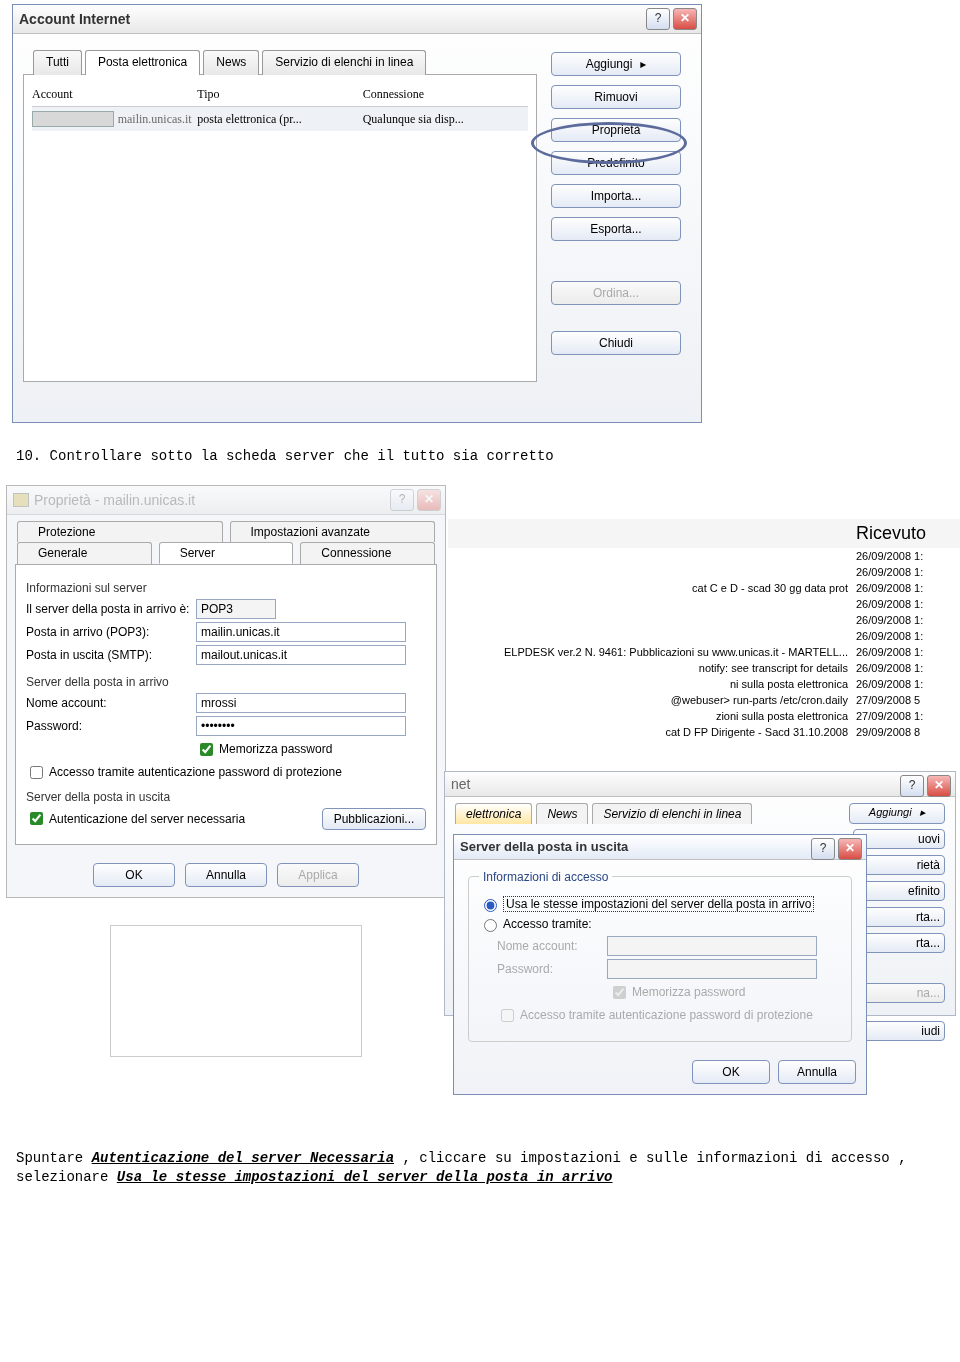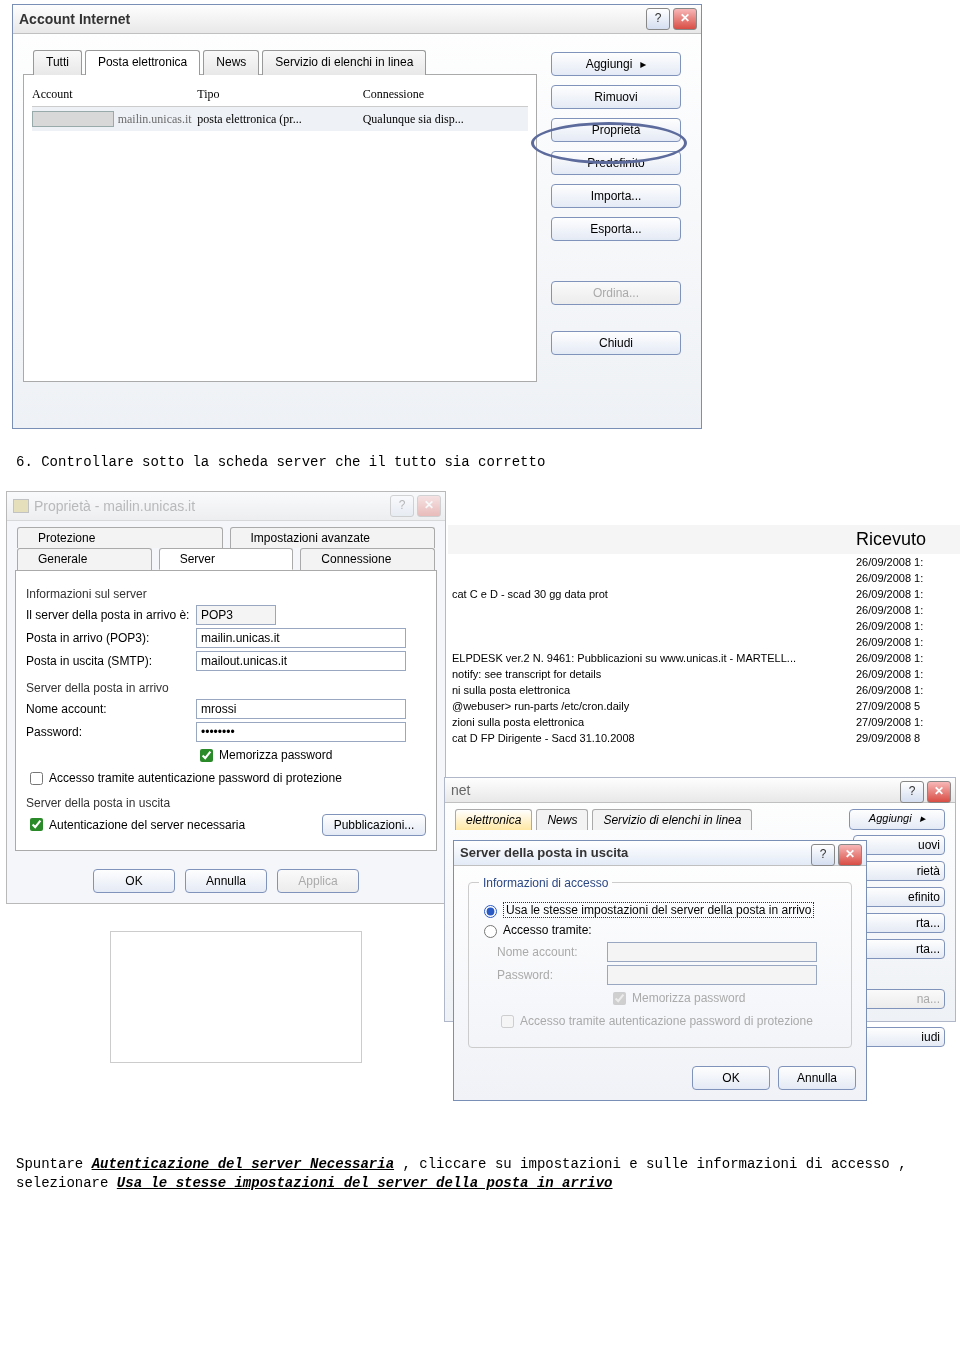--- a/index.html
+++ b/index.html
@@ -37,21 +37,21 @@
 .frow { display:flex; align-items:center; margin:3px 0; }
 .frow label { width:170px; font-size:12px; }
 .frow input[type=text], .frow input[type=password]{ font-size:12px; padding:2px 4px; border:1px solid #9aa7c0; width:200px; }
 .checkrow { display:flex; align-items:center; margin:4px 0; font-size:12px; }
 .checkrow input { margin-right:6px; accent-color:#2a8a2a; }
 .props-footer { display:flex; justify-content:center; gap:10px; padding:10px; }
 .emails-bg { position:absolute; right:0; top:34px; width:512px; font-size:12px; }
 .emails-bg .hdr { display:flex; background:#f5f5f5; padding:4px; font-size:18px; }
 .emails-bg .hdr span:first-child { flex:1; }
 .emails-bg .row { display:flex; padding:2px 4px; font-size:11px; }
-.emails-bg .row span:first-child{ flex:1; white-space:nowrap; overflow:hidden; text-overflow:ellipsis; padding-right:8px;}
+.emails-bg .row span:first-child{ flex:1; white-space:nowrap; overflow:hidden; text-overflow:ellipsis; padding-right:8px;text-align:right;}
 .emails-bg .row span:last-child{ width:100px; }
 .second-accounts { position:absolute; left:444px; top:286px; width:510px; border:1px solid #b0b7c8; background:linear-gradient(to bottom,#fff,#eef1f5); }
 .second-accounts .sa-body { padding:6px 10px 12px; position:relative; min-height:200px; }
 .second-accounts .sa-tabs { display:flex; gap:4px; font-size:12px;font-style:italic; }
 .second-accounts .sa-tabs .st { border:1px solid #aaa; border-bottom:none; padding:3px 10px; background:#f3f3f3; border-radius:3px 3px 0 0; }
 .second-accounts .sa-tabs .st.active { background:linear-gradient(to bottom,#fff,#ffe7a3); }
 .second-accounts .sa-btns { position:absolute; right:10px; top:0px; width:92px; display:flex; flex-direction:column; gap:6px; font-size:11px; }
 .outgoing-dialog { position:absolute; left:453px; top:349px; width:412px; border:1px solid #7a8fb6; background:linear-gradient(to bottom,#fff,#f0f2f7); z-index:10; }
 .outgoing-dialog .body { padding:10px 12px; font-size:12px; }
 .outgoing-dialog fieldset { border:1px solid #ccc; border-radius:4px; padding:8px 10px 12px; }
@@ -67,21 +67,21 @@
 <body>
 
 <div class="dialog" style="width:688px; margin:4px 0 0 12px;">
   <div class="titlebar">
     <span class="title">Account Internet</span>
     <div class="winbtns">
       <div class="help-btn">?</div>
       <div class="close-btn">✕</div>
     </div>
   </div>
-  <div style="padding:10px 10px 14px; position:relative; min-height:370px;">
+  <div style="padding:10px 10px 8px; position:relative; min-height:370px;">
     <div class="tabrow">
       <div class="tab">Tutti</div>
       <div class="tab active">Posta elettronica</div>
       <div class="tab">News</div>
       <div class="tab">Servizio di elenchi in linea</div>
     </div>
     <div style="border:1px solid #aaa; background:#fff; padding:8px; margin-right:154px; min-height:290px;font-family:Liberation Serif, serif;">
       <div class="listhdr">
         <span>Account</span>
         <span>Tipo</span>
@@ -105,21 +105,21 @@
       <div class="xpbtn">Esporta...</div>
       <div style="height:22px"></div>
       <div class="xpbtn disabled">Ordina...</div>
       <div style="height:8px"></div>
       <div class="xpbtn">Chiudi</div>
     </div>
     <div class="circle-overlay" style="top:88px;"></div>
   </div>
 </div>
 
-<div class="doc-text">6. Controllare sotto la scheda server che il tutto sia corretto</div>
+<div class="doc-text">10. Controllare sotto la scheda server che il tutto sia corretto</div>
 
 <div class="layers">
 
   <div class="emails-bg">
     <div class="hdr">
         <span></span>
         <span style="width:100px">Ricevuto</span>
       </div>
     <div id="email-rows">
         <div class="row">

